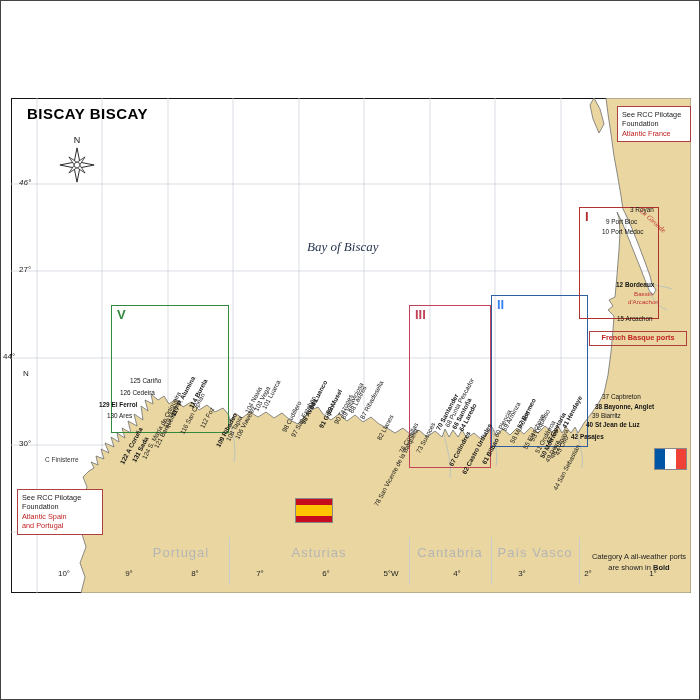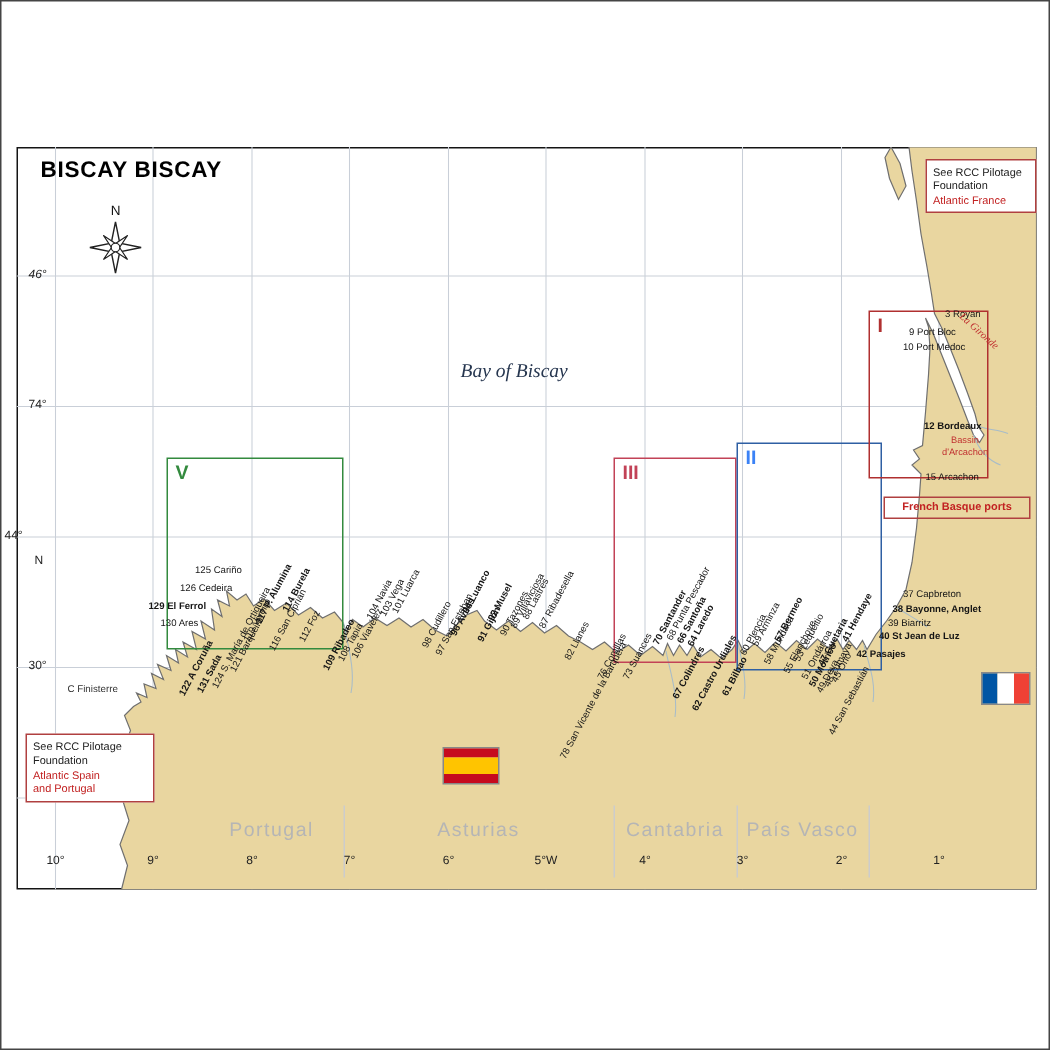--- a/index.html
+++ b/index.html
@@ -10,21 +10,21 @@
   .gridline{stroke:#c9cfd8;stroke-width:0.7;}
   #land,#island{fill:#e9d6a0;stroke:#6f6f6f;stroke-width:0.8;}
   #rivers{fill:none;stroke:#a8bcc8;stroke-width:0.7;}
   .title{position:absolute;left:26px;top:104px;font-size:15px;font-weight:bold;letter-spacing:0.5px;color:#000;z-index:6;}
   .compass{position:absolute;left:54px;top:134px;width:44px;text-align:center;z-index:6;}
   .compass-n{font-size:9px;color:#111;margin-bottom:1px;}
   .map-label{position:absolute;line-height:1;white-space:nowrap;color:#151515;font-size:6.4px;transform-origin:0 100%;z-index:5;}
   .section-box{position:absolute;border:1.6px solid;background:transparent;z-index:4;box-sizing:border-box;}
   .section-label{position:absolute;top:2px;left:5px;font-weight:bold;font-size:13px;line-height:1;}
   .lat-label,.lon-label{position:absolute;font-size:8px;color:#222;z-index:5;line-height:1;}
-  .lon-label{transform:translateX(-50%);}
+  .lon-label{transform:translateX(-50%);margin-left:27px;}
   .divider{position:absolute;width:1px;height:48px;background:#ccc;top:536px;z-index:3;}
   .region-label{position:absolute;top:545px;transform:translateX(-50%);color:#b5b5b5;font-size:13px;letter-spacing:1px;z-index:3;line-height:1;}
   .rcc-box{position:absolute;background:#fff;border:1px solid #b04040;padding:3px 4px;font-size:7.3px;line-height:1.3;color:#222;z-index:6;}
   .rcc-box .red{color:#c22222;font-weight:normal;}
   .box-france{left:616px;top:105px;width:64px;}
   .box-spain{left:16px;top:488px;width:76px;}
   .fb-box{position:absolute;left:588px;top:330px;width:96px;border:1px solid #b04040;color:#c22222;font-size:7.3px;font-weight:bold;
           text-align:center;padding:2px 0;z-index:6;background:transparent;line-height:1.2;}
   .note{position:absolute;left:584px;top:551px;width:108px;text-align:center;font-size:7.5px;color:#222;line-height:1.45;z-index:6;}
   .flag{position:absolute;z-index:6;border:0.5px solid #888;box-sizing:border-box;}
@@ -83,20 +83,24 @@
 
   <div class="rcc-box box-spain">
     <div>See RCC Pilotage</div>
     <div>Foundation</div>
     <div class="red">Atlantic Spain</div>
     <div class="red">and Portugal</div>
   </div>
 
   <div class="fb-box">French Basque ports</div>
 
+  <div class="note">
+    <div>Category A all-weather ports</div>
+    <div><span>are shown in </span><b>Bold</b></div>
+  </div>
 
   <div class="flag flag-spain">
     <div class="s-r" style="background: rgb(198, 11, 30);"></div>
     <div class="s-y" style="background: rgb(255, 196, 0);"></div>
     <div class="s-r" style="background: rgb(198, 11, 30);"></div>
   </div>
 
   <div class="flag flag-france">
     <div class="f-b" style="background: rgb(0, 85, 164);"></div>
     <div class="f-w" style="background: rgb(255, 255, 255);"></div>
@@ -107,29 +111,29 @@
     <div class="lon-label" style="left: 101px; top: 569px;">9°</div>
     <div class="lon-label" style="left: 167px; top: 569px;">8°</div>
     <div class="lon-label" style="left: 232px; top: 569px;">7°</div>
     <div class="lon-label" style="left: 298px; top: 569px;">6°</div>
     <div class="lon-label" style="left: 363px; top: 569px;">5°W</div>
     <div class="lon-label" style="left: 429px; top: 569px;">4°</div>
     <div class="lon-label" style="left: 494px; top: 569px;">3°</div>
     <div class="lon-label" style="left: 560px; top: 569px;">2°</div>
     <div class="lon-label" style="left: 625px; top: 569px;">1°</div>
     <div class="lat-label" style="left: 18px; top: 178px; font-style: italic;">46°</div>
-    <div class="lat-label" style="left: 18px; top: 265px;">74°</div>
+    <div class="lat-label" style="left: 18px; top: 265px;">27°</div>
     <div class="lat-label" style="left: 2px; top: 352px;">44°</div>
     <div class="lat-label" style="left: 18px; top: 439px;">30°</div>
     <div class="lat-label" style="left: 18px; top: 526px;">42°</div>
     <div class="lat-label" style="left: 22px; top: 369px;">N</div>
     <div class="section-box" style="left: 110px; top: 304px; width: 118px; height: 128px; border-color: rgb(51, 138, 62);">
       <span class="section-label" style="color: rgb(51, 138, 62);">V</span>
     </div>
-    <div class="section-box" style="left: 408px; top: 304px; width: 82px; height: 137px; border-color: rgb(194, 66, 87);">
+    <div class="section-box" style="left: 408px; top: 304px; width: 82px; height: 163px; border-color: rgb(194, 66, 87);">
       <span class="section-label" style="color: rgb(194, 66, 87);">III</span>
     </div>
     <div class="section-box" style="left: 490px; top: 294px; width: 97px; height: 152px; border-color: rgb(46, 95, 163);">
       <span class="section-label" style="color: #3b82f6; text-align: right;">II</span>
     </div>
     <div class="section-box" style="left: 578px; top: 206px; width: 80px; height: 112px; border-color: rgb(176, 48, 48);">
       <span class="section-label" style="color: rgb(176, 48, 48);">I</span>
     </div>
     <div class="divider" style="left: 228px;"></div>
     <div class="divider" style="left: 408px;"></div>

